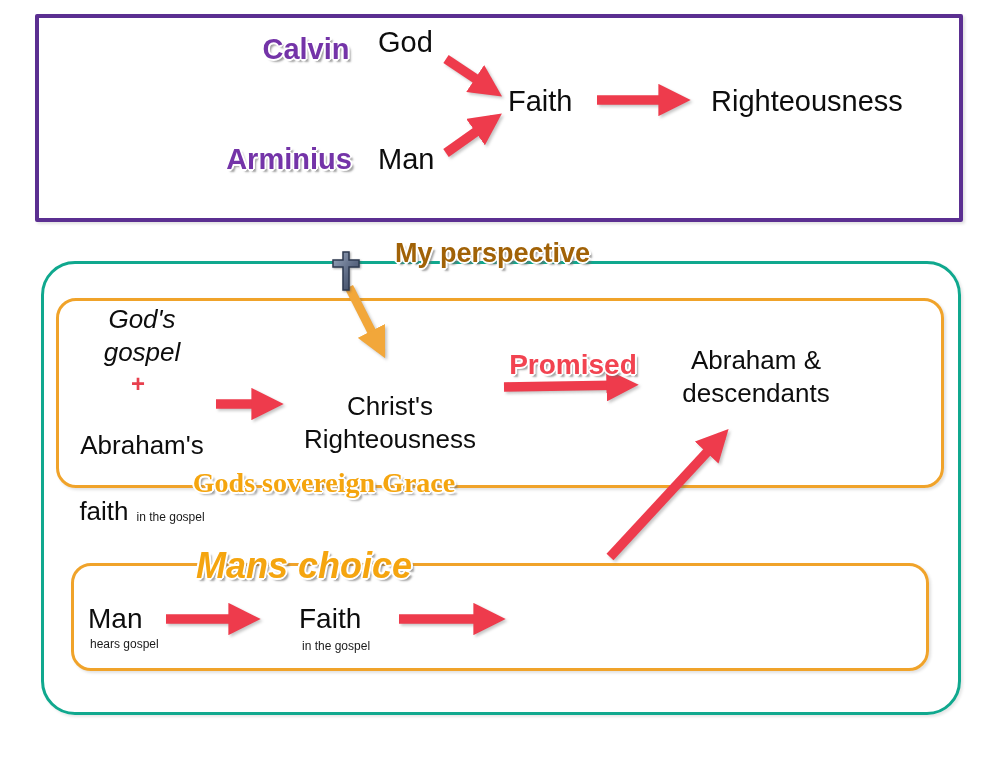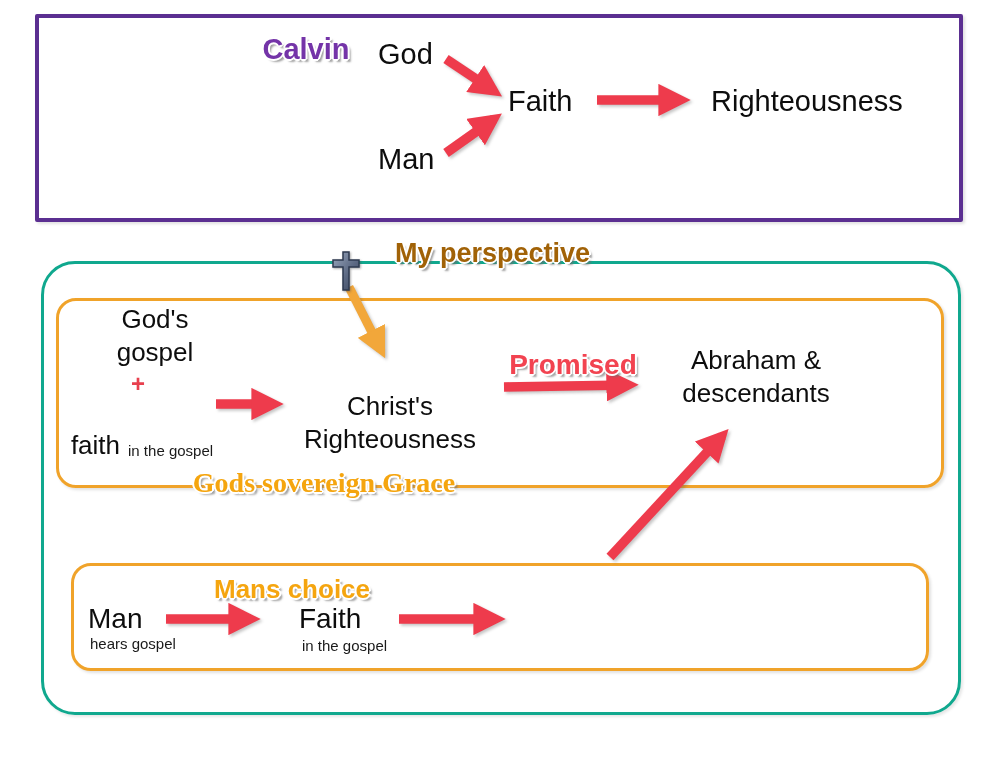--- a/index.html
+++ b/index.html
@@ -20,21 +20,21 @@
   .txt{position:absolute;z-index:3;color:#0d0d0d;font-size:29px;white-space:nowrap;line-height:33px;}
   .blk{position:absolute;z-index:3;color:#0d0d0d;font-size:26px;line-height:33px;text-align:center;white-space:pre-line;}
   .wordart{position:absolute;z-index:4;font-weight:bold;text-align:center;white-space:nowrap;}
   .outline{text-shadow:-2px 0 0 #fff,2px 0 0 #fff,0 -2px 0 #fff,0 2px 0 #fff,
            -1px -1px 0 #fff,1px -1px 0 #fff,-1px 1px 0 #fff,1px 1px 0 #fff,
            3px 3px 2px rgba(110,110,110,0.65);}
   .purplec{color:#7434a8;}
   .tealc{color:#a16207;}
   .orangec{color:#f5a50f;}
   .redc{color:#f24350;}
-  .small{font-size:15px;color:#1a1a1a;line-height:12px;text-align:center;}
+  .small{font-size:12px;color:#1a1a1a;line-height:12px;text-align:center;}
   .plus{position:absolute;z-index:3;color:#e8404e;font-weight:bold;font-size:24px;}
   .subrow{display:flex;justify-content:center;align-items:flex-end;gap:8px;white-space:nowrap;}
 </style>
 </head>
 <body>
 
 <div id="canvas">
 
   <div class="box" id="purple-box"></div>
   <div class="box" id="teal-box"></div>
@@ -55,60 +55,62 @@
     <line x1="597" y1="100" x2="681" y2="100" stroke="#ee3b4c" stroke-width="9.5" marker-end="url(#ar)"></line>
     <line x1="349" y1="287" x2="381" y2="350" stroke="#f2a73a" stroke-width="9" marker-end="url(#ao)"></line>
     <line x1="216" y1="404" x2="274" y2="404" stroke="#ee3b4c" stroke-width="9.5" marker-end="url(#ar)"></line>
     <line x1="504" y1="387" x2="629" y2="385" stroke="#ee3b4c" stroke-width="9.5" marker-end="url(#ar)"></line>
     <line x1="166" y1="619" x2="251" y2="619" stroke="#ee3b4c" stroke-width="9.5" marker-end="url(#ar)"></line>
     <line x1="399" y1="619" x2="496" y2="619" stroke="#ee3b4c" stroke-width="9.5" marker-end="url(#ar)"></line>
     <line x1="610" y1="557" x2="722" y2="436" stroke="#ee3b4c" stroke-width="9.5" marker-end="url(#ar)"></line>
   </svg>
 
   <div class="wordart outline purplec" style="left:250px;top:33px;width:112px;font-size:29px;">Calvin</div>
-  <div class="txt" style="left:378px;top:38px;">God</div>
+  <div class="txt" style="left:378px;top:26px;">God</div>
   <div class="txt" style="left:508px;top:85px;">Faith</div>
   <div class="txt" style="left:711px;top:85px;">Righteousness</div>
+  <div class="wordart outline purplec" style="left:218px;top:143px;width:142px;font-size:29px;">Arminius</div>
   <div class="txt" style="left:378px;top:143px;">Man</div>
 
   <div class="wordart outline tealc" style="left:380px;top:238px;width:225px;font-size:27px;">My perspective</div>
 
   <svg id="cross-icon" style="left:331px;top:250px;" width="30" height="42" viewBox="0 0 30 42">
     <defs>
       <linearGradient id="crossg" x1="0" y1="0" x2="1" y2="1">
         <stop offset="0" stop-color="#9aa7bd"></stop>
         <stop offset="0.55" stop-color="#5d6a84"></stop>
         <stop offset="1" stop-color="#39455c"></stop>
       </linearGradient>
     </defs>
     <path d="M12 2 h6 v8 h10 v7 h-10 v23 h-6 v-23 h-10 v-7 h10 z" fill="url(#crossg)" stroke="#2e3a50" stroke-width="1.5"></path>
   </svg>
 
-  <div class="blk" style="left:96px;top:303px;width:118px;">God's
+  <div class="blk" style="left:83px;top:303px;width:118px;font-style:italic;">God's
 gospel</div>
   <div class="plus" style="left:131px;top:370px;">+</div>
 
   <div class="blk" style="left:58px;top:396px;width:168px;">
+    <div>Abraham's</div>
     <div class="subrow">
       <span>faith</span>
       <span class="small" style="padding-bottom:5px;">in the gospel</span>
     </div>
   </div>
 
   <div class="blk" style="left:286px;top:366px;width:208px;margin-top:24px;">Christ's
 Righteousness</div>
 
   <div class="wordart outline redc" style="left:487px;top:349px;width:140px;font-size:28px;margin-left:16px;">Promised</div>
 
   <div class="blk" style="left:650px;top:344px;width:212px;">Abraham &amp;
 descendants</div>
 
   <div class="wordart outline orangec" style="left:160px;top:467px;width:328px;font-size:28px;font-family:Liberation Serif, serif;">Gods sovereign Grace</div>
 
-  <div class="wordart outline orangec" style="left:196px;top:574px;width:192px;font-size:26px;">Mans choice</div>
+  <div class="wordart outline orangec" style="left:196px;top:545px;width:192px;font-size:36px;font-style:italic;">Mans choice</div>
 
   <div class="txt" style="left:88px;top:602px;font-size:28px;">Man</div>
   <div class="small" style="position:absolute;z-index:3;left:90px;top:638px;">hears gospel</div>
 
   <div class="txt" style="left:299px;top:602px;font-size:28px;">Faith</div>
   <div class="small" style="position:absolute;z-index:3;left:302px;top:640px;">in the gospel</div>
 
 
 </div>
 

